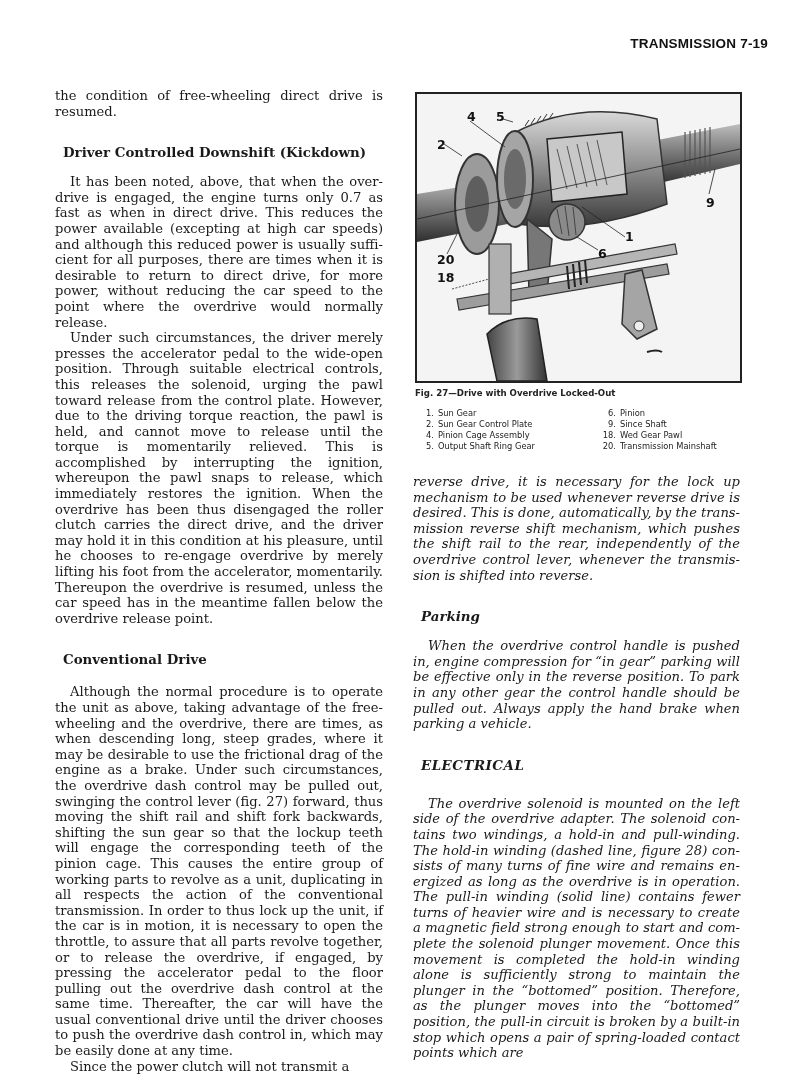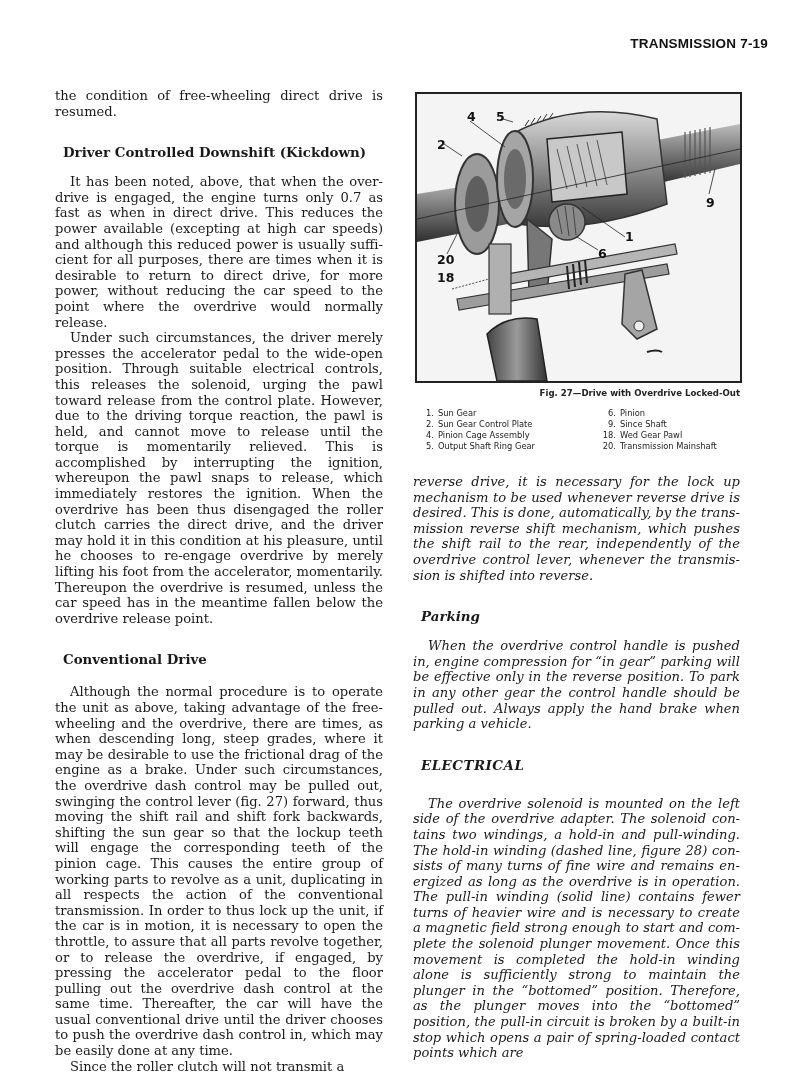--- a/index.html
+++ b/index.html
@@ -38,21 +38,21 @@
       border: 2px solid #222; background: #f3f3f3; overflow: hidden;
     }
     .figure-box svg { display: block; }
     .callout {
       position: absolute;
       font-family: "DejaVu Sans", "Liberation Sans", sans-serif;
       font-weight: bold; font-size: 12.5px; color: #111;
     }
     .fig-caption {
       position: absolute; left: 415px; top: 388px; width: 325px;
-      text-align: right;
+      text-align: left;
       font-family: "DejaVu Sans", "Liberation Sans", sans-serif;
       font-weight: bold; font-size: 8.6px; color: #222;
     }
     .legend {
       position: absolute; left: 420px; top: 408px; width: 320px;
       font-family: "DejaVu Sans", "Liberation Sans", sans-serif;
       font-size: 8.3px; line-height: 11px; color: #222;
       display: grid; grid-template-columns: 182px 138px;
     }
     .legend .item { display: flex; white-space: nowrap; }
@@ -68,21 +68,21 @@
   <p>the condition of free-wheeling direct drive is resumed.</p>
   <div class="gap-l"></div>
   <h3>Driver Controlled Downshift (Kickdown)</h3>
   <div class="gap-s"></div>
   <p class="ind">It has been noted, above, that when the over­drive is engaged, the engine turns only 0.7 as fast as when in direct drive. This reduces the power available (excepting at high car speeds) and although this reduced power is usually suffi­cient for all purposes, there are times when it is desirable to return to direct drive, for more power, without reducing the car speed to the point where the overdrive would normally release.</p>
   <p class="ind">Under such circumstances, the driver merely presses the accelerator pedal to the wide-open position. Through suitable electrical controls, this releases the solenoid, urging the pawl toward re­lease from the control plate. However, due to the driving torque reaction, the pawl is held, and cannot move to release until the torque is momentarily relieved. This is accomplished by interrupting the ignition, whereupon the pawl snaps to release, which immediately restores the ignition. When the overdrive has been thus dis­engaged the roller clutch carries the direct drive, and the driver may hold it in this condition at his pleasure, until he chooses to re-engage over­drive by merely lifting his foot from the accel­erator, momentarily. Thereupon the overdrive is resumed, unless the car speed has in the mean­time fallen below the overdrive release point.</p>
   <div class="gap-l"></div>
   <h3>Conventional Drive</h3>
   <div class="gap-m"></div>
   <p class="ind">Although the normal procedure is to operate the unit as above, taking advantage of the free­wheeling and the overdrive, there are times, as when descending long, steep grades, where it may be desirable to use the frictional drag of the en­gine as a brake. Under such circumstances, the overdrive dash control may be pulled out, swing­ing the control lever (fig. 27) forward, thus mov­ing the shift rail and shift fork backwards, shift­ing the sun gear so that the lockup teeth will en­gage the corresponding teeth of the pinion cage. This causes the entire group of working parts to revolve as a unit, duplicating in all respects the action of the conventional transmission. In order to thus lock up the unit, if the car is in motion, it is necessary to open the throttle, to assure that all parts revolve together, or to release the over­drive, if engaged, by pressing the accelerator pedal to the floor pulling out the overdrive dash control at the same time. Thereafter, the car will have the usual conventional drive until the driver chooses to push the overdrive dash con­trol in, which may be easily done at any time.</p>
-  <p class="ind">Since the roller clutch will not transmit a</p>
+  <p class="ind">Since the power clutch will not transmit a</p>
 </div>
 
 <div class="figure-box">
   <svg width="323" height="287" viewBox="0 0 323 287">
     <defs>
       <linearGradient id="shaft" x1="0" y1="0" x2="0" y2="1">
         <stop offset="0" stop-color="#bdbdbd"></stop>
         <stop offset="0.45" stop-color="#7a7a7a"></stop>
         <stop offset="1" stop-color="#2e2e2e"></stop>
       </linearGradient>

